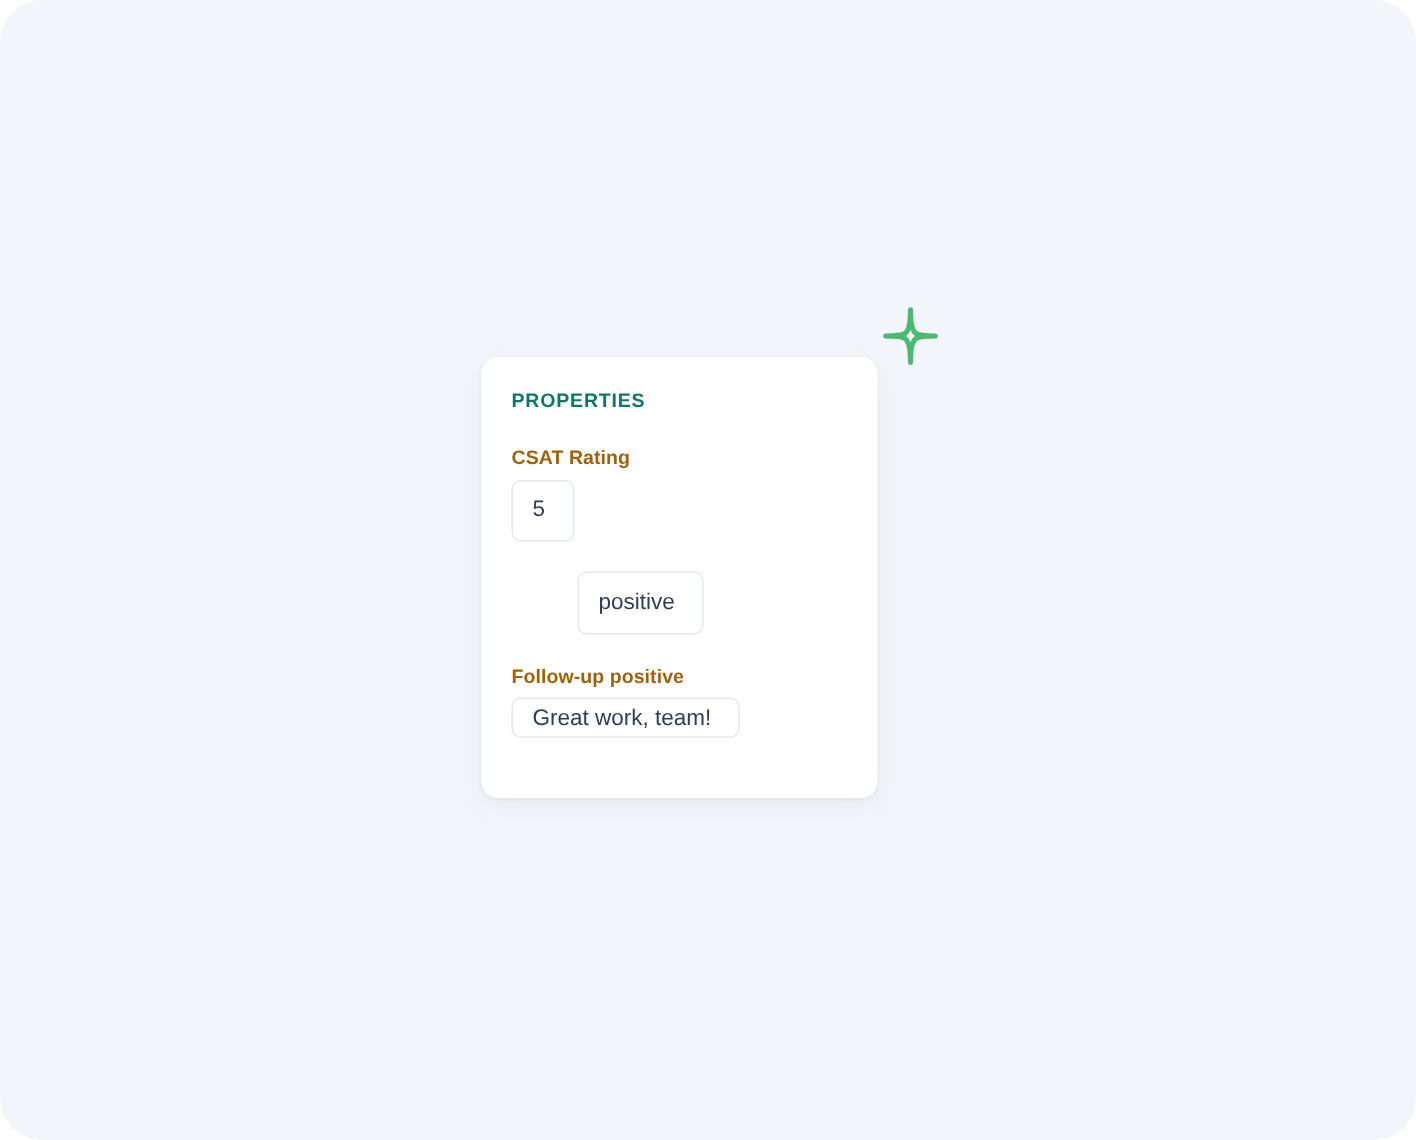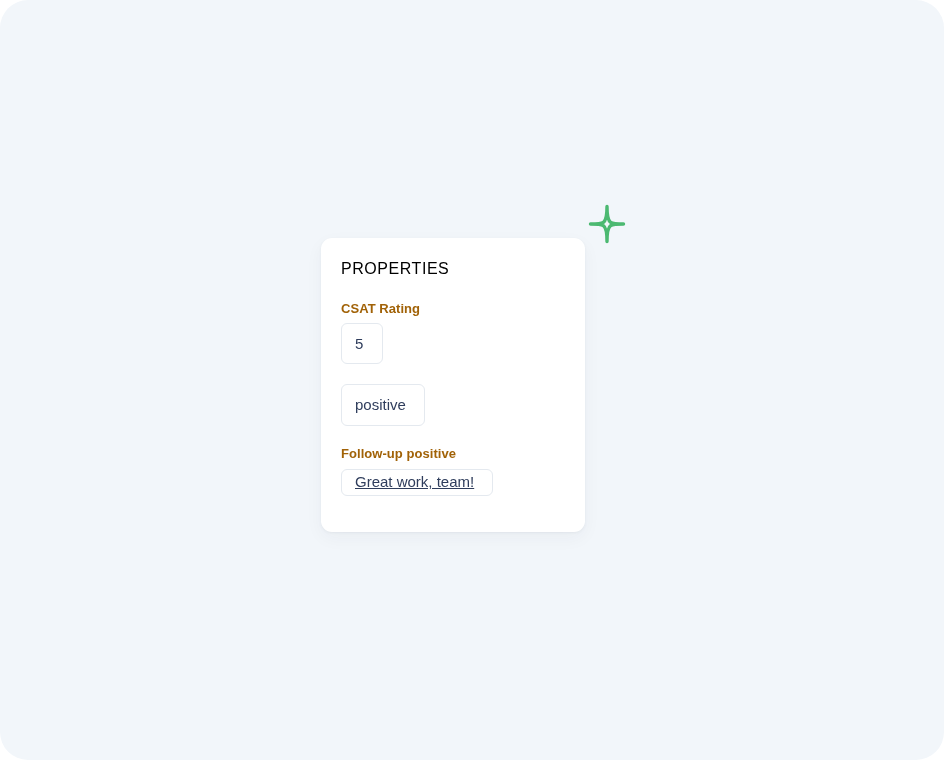--- a/index.html
+++ b/index.html
@@ -47,24 +47,24 @@
     background: #ffffff;
     border-radius: 11px;
     box-shadow: 0 1px 3px rgba(38, 56, 80, 0.055),
                 0 6px 18px rgba(38, 56, 80, 0.045);
     padding: 22px 20px 0 20px;
   }
 
   .card-heading {
     margin: 0;
     padding: 0;
-    font-size: 16px;
-    font-weight: normal;
+    font-size: 13px;
+    font-weight: bold;
     letter-spacing: 0.55px;
-    color: #000000;
+    color: #0f766e;
     text-transform: uppercase;
     line-height: 1.1;
   }
 
   .field-group {
     margin-top: 20px;
   }
   .field-group.first-field {
     margin-top: 23px;
   }
@@ -95,26 +95,26 @@
   
   #csat-rating-value {
     width: 42px;
     height: 41px;
     padding: 0 0 0 13px;
   }
   #sentiment-value {
     width: 84px;
     height: 42px;
     padding: 0 0 0 13px;
+    margin-left: 44px;
   }
   #followup-comment-value {
     width: 152px;
     height: 27px;
     padding: 0 0 0 13px;
-    text-decoration: underline;
   }
 </style>
 </head>
 <body>
 
 <div id="app-root">
 
   <div id="sparkle-icon">
     <svg width="38" height="40" viewBox="0 0 38 40" fill="none" xmlns="http://www.w3.org/2000/svg">
       <path d="M19 2.5

